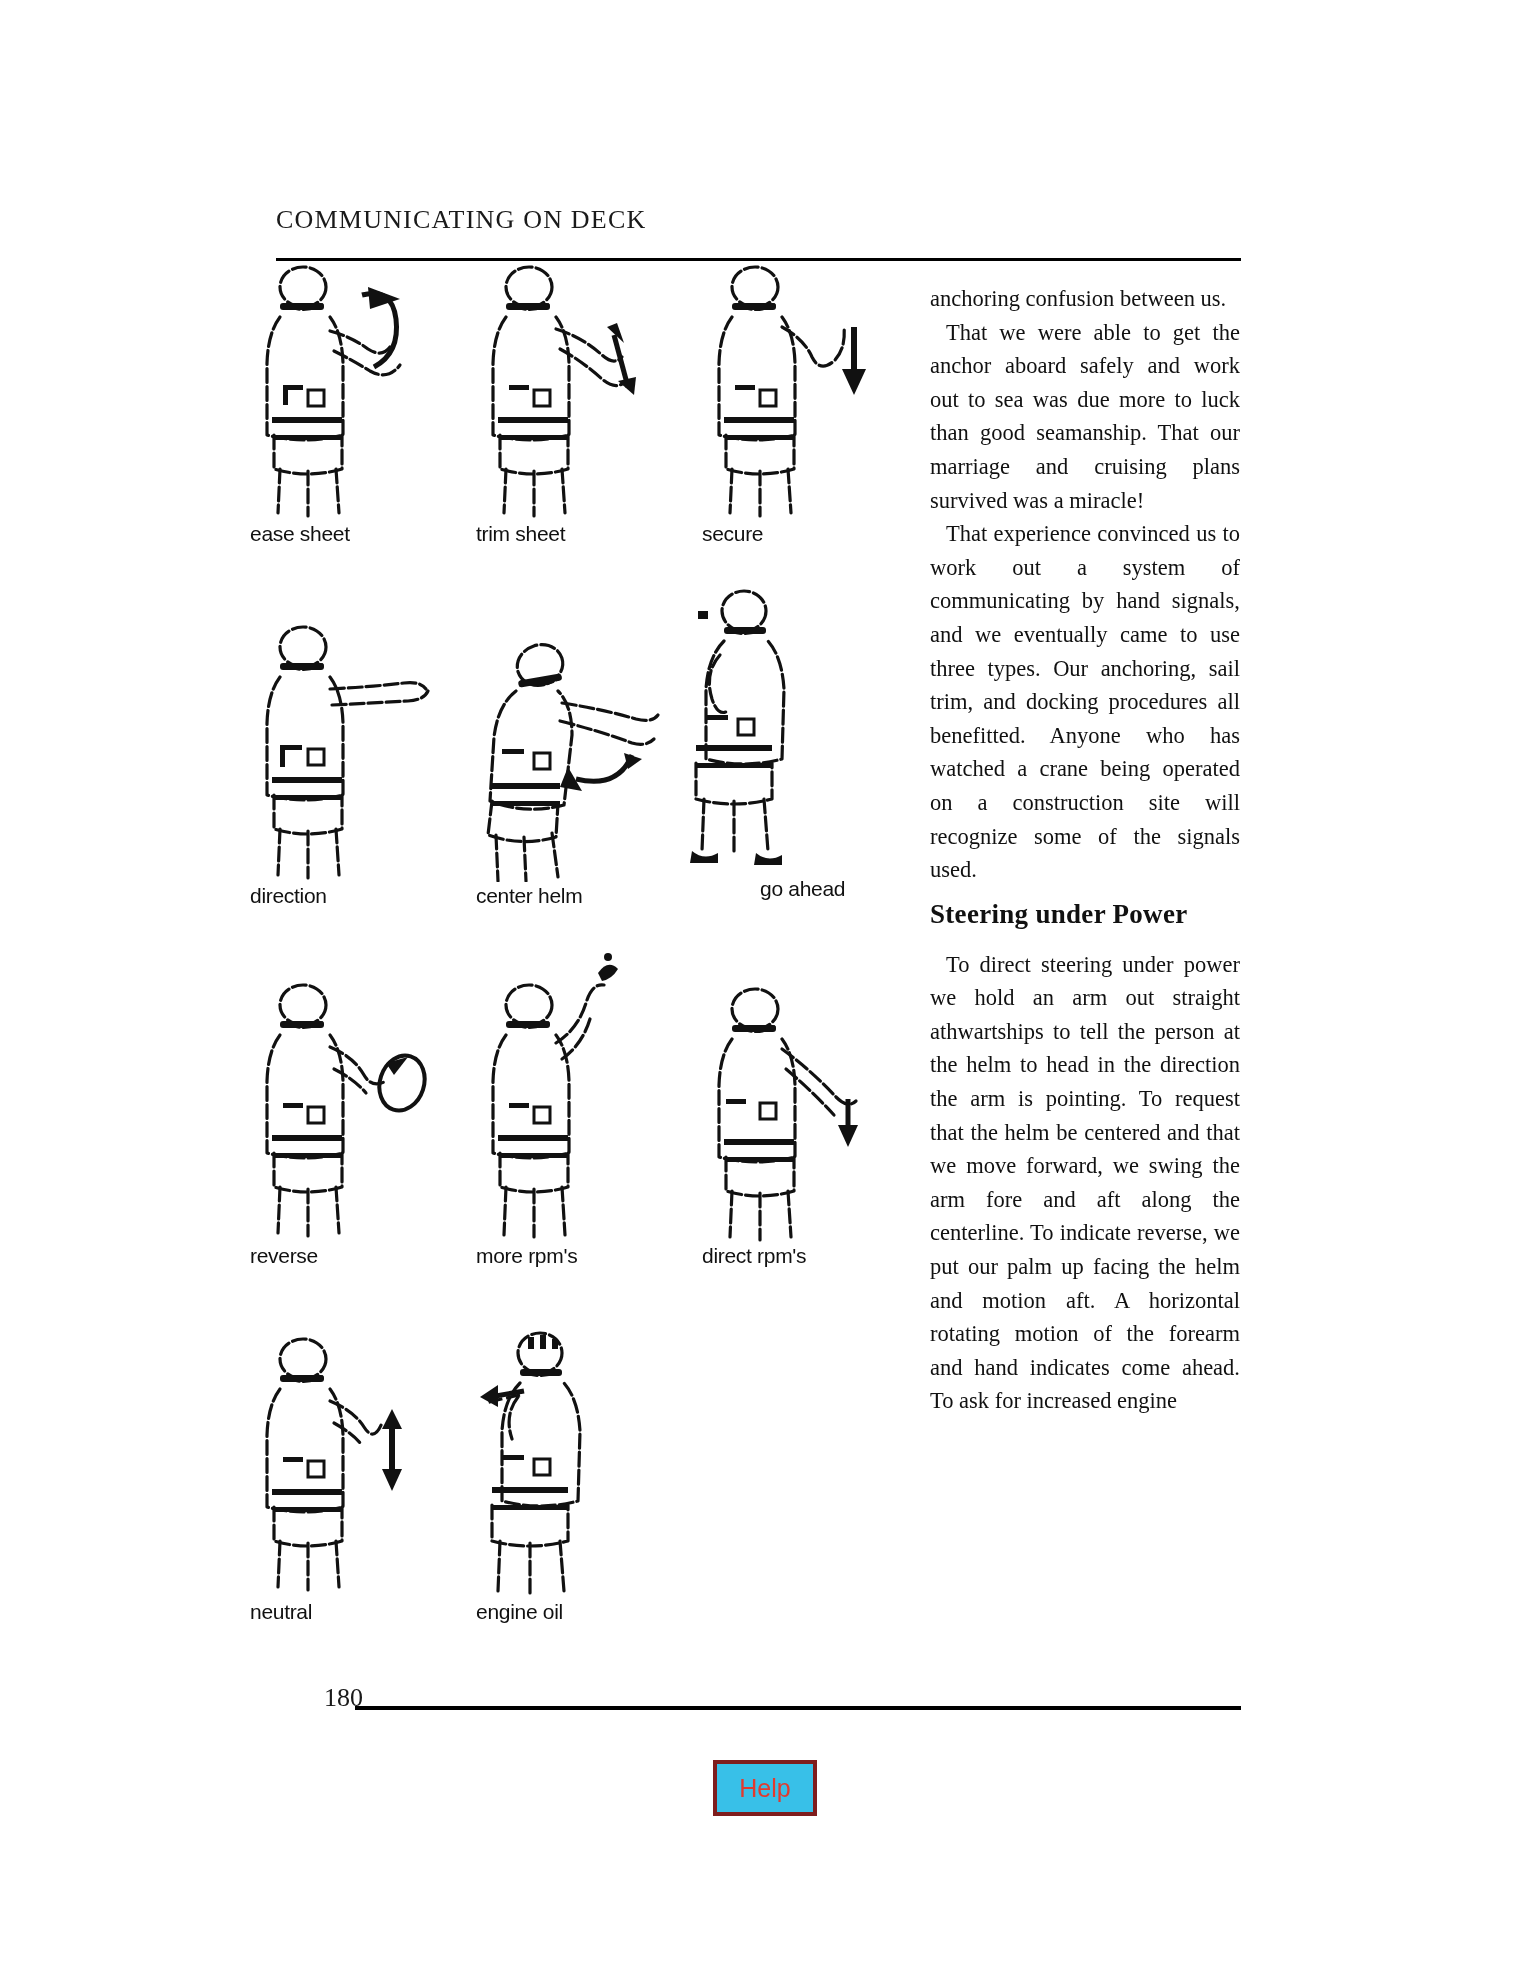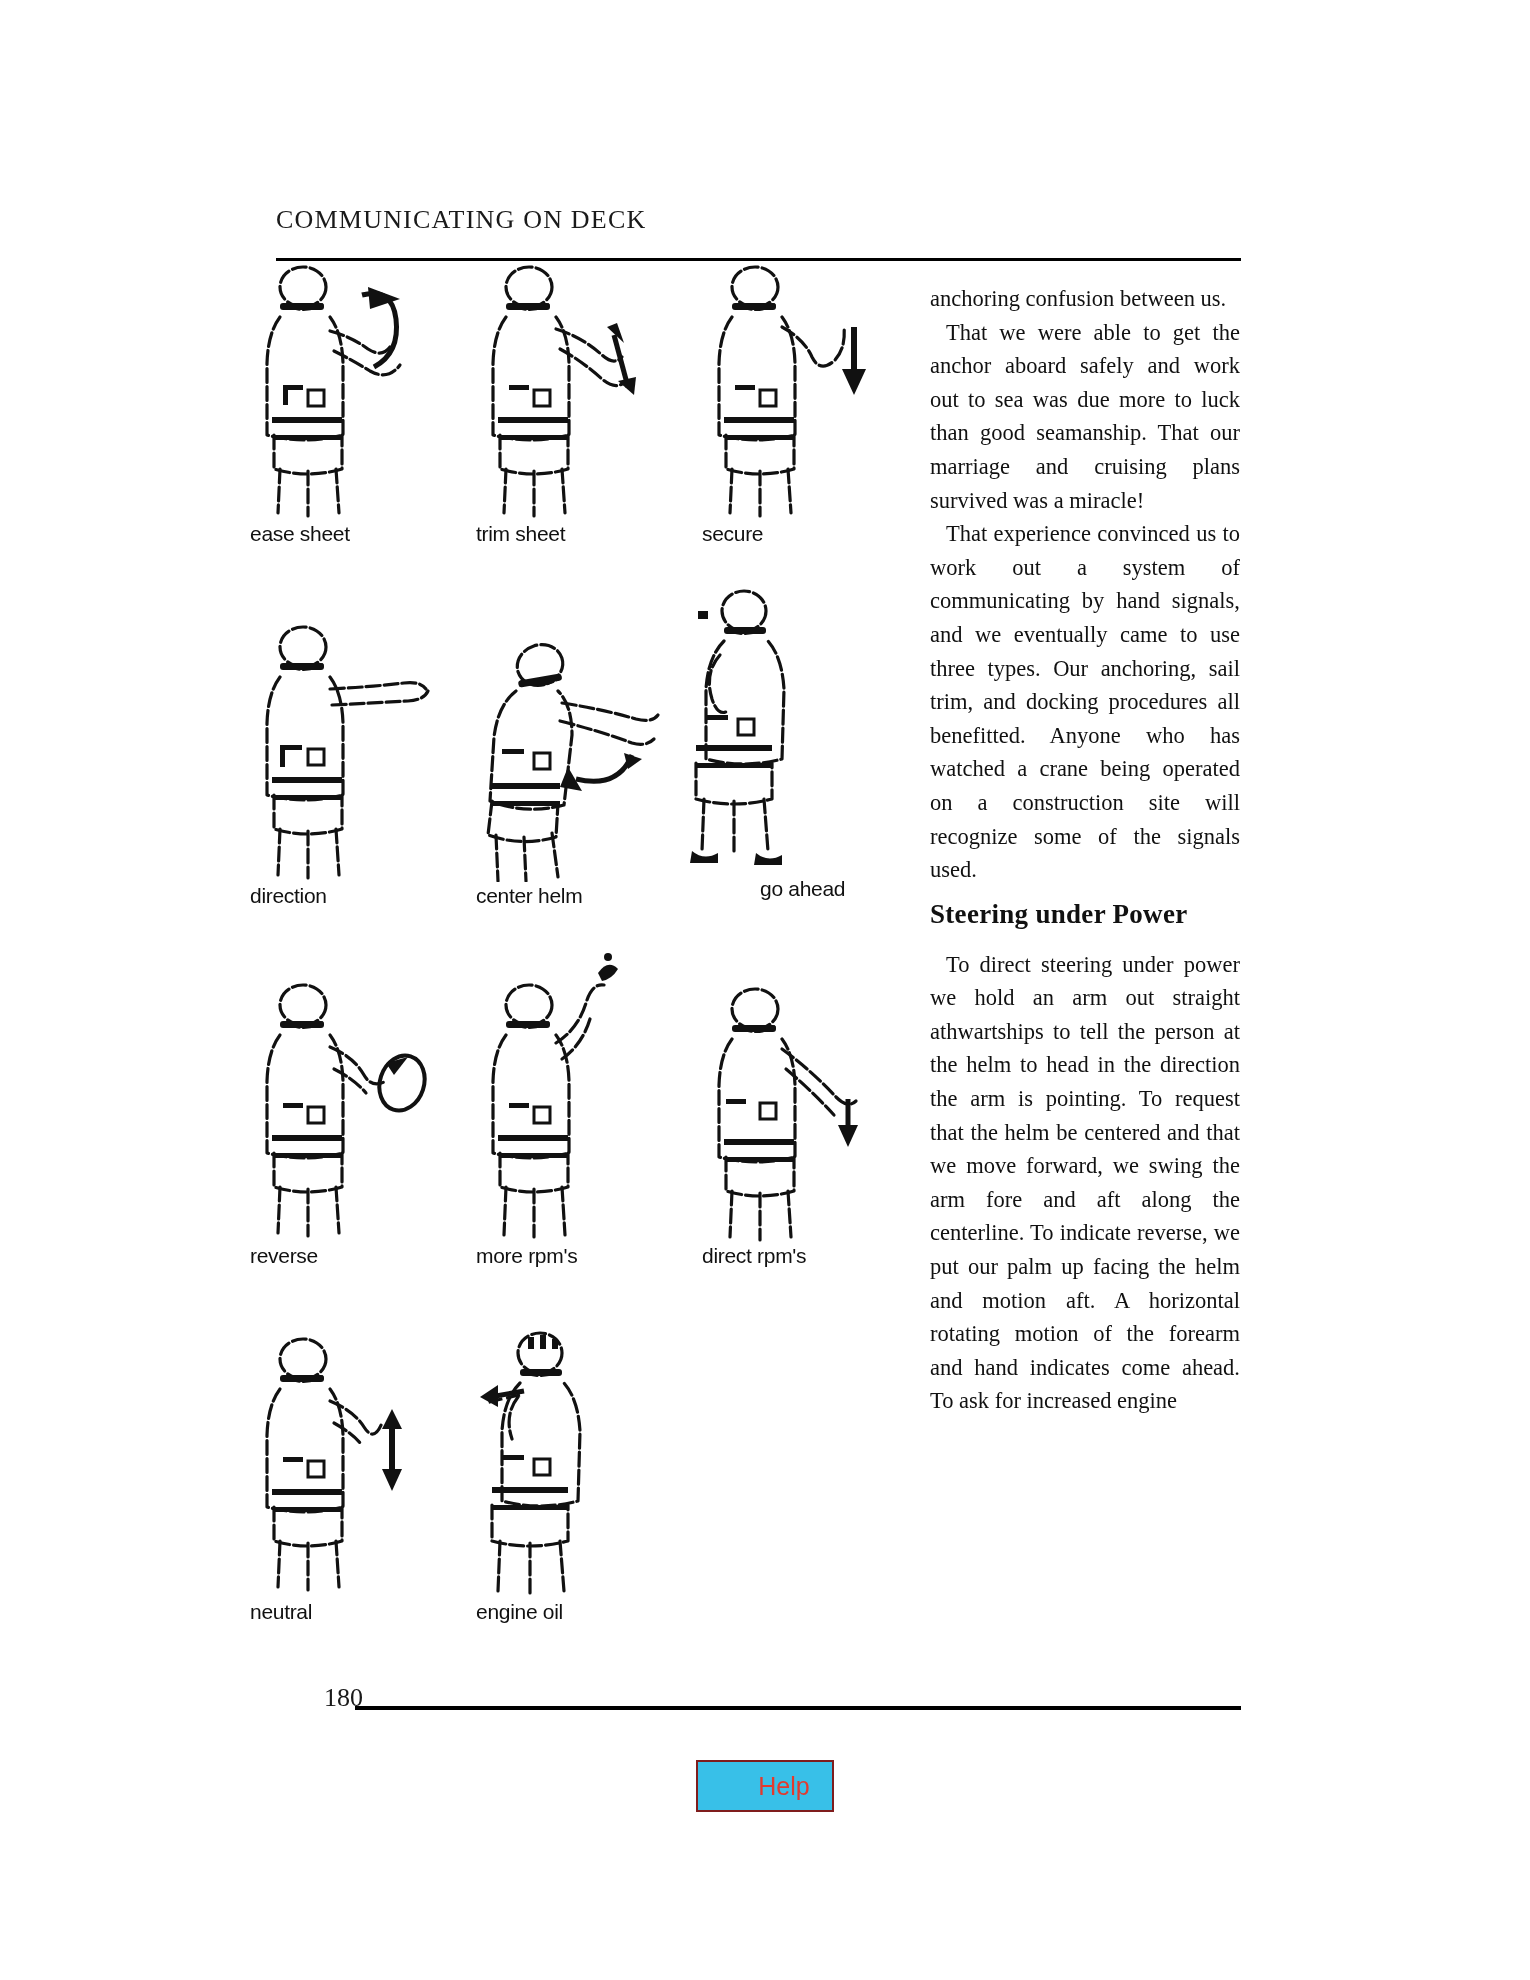--- a/index.html
+++ b/index.html
@@ -93,27 +93,26 @@
   .helpbar{
     position:absolute;
     left:0; top:1760px;
     width:1530px;
     display:flex;
     justify-content:center;
   }
   .help-btn{
     width:96px;height:48px;
     background:#38c0e8;
-    border:2px solid #7f1d1d;
+    border:4px solid #7f1d1d;
     color:#e23a2e;
     font-family:"Liberation Sans", sans-serif;
     font-size:25px;
     display:flex;align-items:center;justify-content:center;
     cursor:pointer;
-    padding-left:38px;
   }
 </style>
 </head>
 <body>
 
 <div class="page">
 
   <div class="running-head">
     <span>COMMUNICATING ON DECK</span>
   </div>

